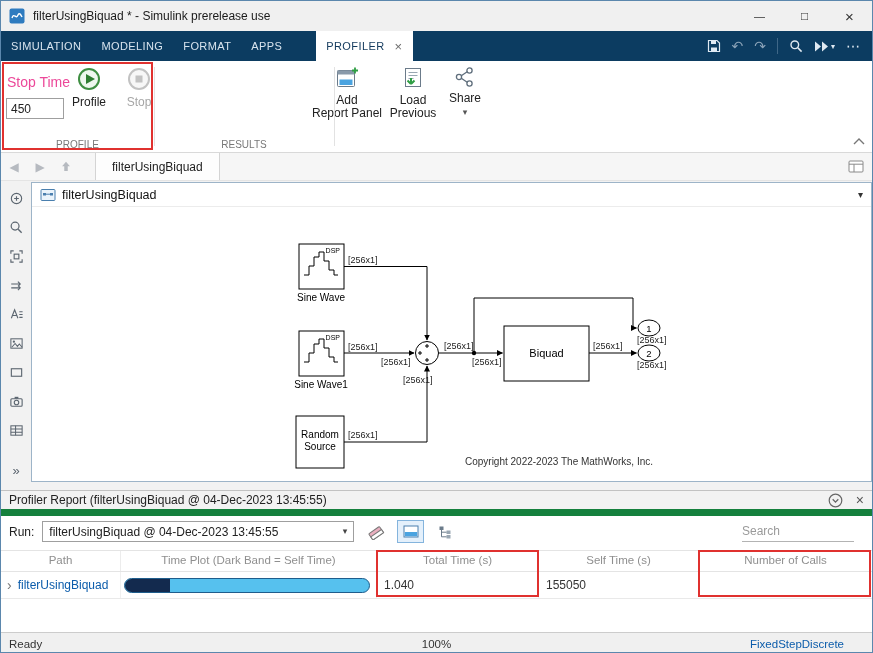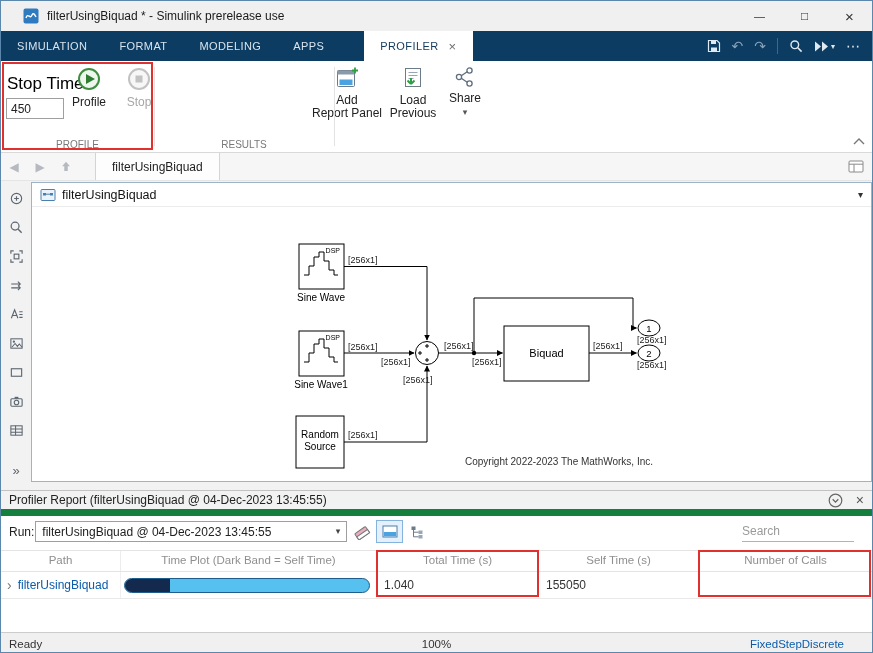--- a/index.html
+++ b/index.html
@@ -2,45 +2,45 @@
 <html><head>
 <meta charset="utf-8">
 <style>
   *{margin:0;padding:0;box-sizing:border-box}
   html,body{background:#9a9a9a}
   .app{position:relative;width:873px;height:653px;background:#fff;border:1px solid #5b87ad;
        overflow:hidden;font-family:"Liberation Sans",sans-serif;font-size:12px;color:#222}
 
   
   .titlebar{position:absolute;left:0;top:0;width:100%;height:30px;background:#f0f0f0;
-            display:flex;align-items:center;padding-left:22px}
+            display:flex;align-items:center;padding-left:8px}
   .title{margin-left:8px;font-size:12px;color:#1a1a1a}
   .wincontrols{margin-left:auto;display:flex;height:100%}
   .winbtn{width:45px;height:100%;display:flex;align-items:center;justify-content:center;color:#333}
   .winbtn.min{font-size:11px}.winbtn.max{font-size:12px}.winbtn.cls{font-size:15px}
 
   
   .tabbar{position:absolute;left:0;top:30px;width:100%;height:30px;background:#0c3c61;display:flex;align-items:stretch}
-  .tstab{display:flex;align-items:center;padding:0 16px;color:#d8e4ee;font-size:11px;letter-spacing:.4px;white-space:nowrap}
+  .tstab{display:flex;align-items:center;padding:0 10px;color:#d8e4ee;font-size:11px;letter-spacing:.4px;white-space:nowrap}
   .tstab.active{background:#ffffff;color:#12395c;margin-left:24px}
   .tabclose{margin-left:10px;color:#6d6d6d;font-size:13px;line-height:1}
   .quicktools{margin-left:auto;display:flex;align-items:center;gap:11px;padding-right:12px;color:#dfe9f2}
   .qicon{display:flex;align-items:center;gap:2px}
   .qdisabled{color:#8ba3b8;font-size:14px;line-height:1}
   .qtext{font-size:14px;line-height:1}
   .qdivider{width:1px;height:16px;background:#3f6787}
   .qcaret{font-size:8px}
 
   
   .ribbon{position:absolute;left:0;top:60px;width:100%;height:92px;background:#fff;border-bottom:1px solid #d9d9d9}
   .sec-profile{position:absolute;left:0;top:0;width:153px;height:100%}
   .sec-results{position:absolute;left:154px;top:0;width:178px;height:100%}
   .vsep{position:absolute;top:6px;bottom:6px;width:1px;background:#e2e2e2}
   .secfoot{position:absolute;bottom:2px;left:0;width:100%;text-align:center;font-size:10px;color:#787878}
-  .stoptime-label{position:absolute;left:6px;top:13px;font-size:17px;color:#000000}
+  .stoptime-label{position:absolute;left:6px;top:13px;font-size:14px;color:#ec4899}
   .stoptime-input{position:absolute;left:5px;top:37px;width:58px;height:21px;border:1px solid #9f9f9f;
                   font:12px "Liberation Sans",sans-serif;padding-left:4px;color:#222}
   .ribbtn{position:absolute;top:5px;display:flex;flex-direction:column;align-items:center;gap:4px;cursor:default}
   .ribbtn .lbl{font-size:12px;color:#222;line-height:13px;text-align:center;white-space:nowrap}
   .ribbtn.disabled .lbl{color:#a6a6a6}
   .btn-profile{left:64px;width:48px}
   .btn-stop{left:119px;width:38px}
   .btn-add{left:160px;width:64px}
   .btn-load{left:228px;width:60px}
   .btn-share{left:290px;width:40px}
@@ -69,21 +69,21 @@
   .bc-caret{margin-left:auto;color:#333;font-size:10px}
   .diagram{position:relative;flex:1;overflow:hidden}
   .diagram svg{position:absolute;left:0;top:0}
 
   
   .profiler{position:absolute;left:0;top:489px;width:100%;height:142px;background:#fff;border-top:1px solid #c2c2c2}
   .prof-header{height:25px;background:#f2f2f2;border-bottom:7px solid #15803d;display:flex;align-items:center;
                padding:0 8px;font-size:12px;color:#222}
   .prof-header-icons{margin-left:auto;display:flex;align-items:center;gap:13px;color:#555}
   .panel-x{font-size:14px;line-height:1;color:#555}
-  .prof-toolbar{height:31px;display:flex;align-items:center;padding:0 8px;gap:1px}
+  .prof-toolbar{height:31px;display:flex;align-items:center;padding:0 8px;gap:8px}
   .run-label{font-size:12px;color:#222}
   .run-select{width:312px;height:21px;border:1px solid #9f9f9f;display:flex;align-items:center;
               padding:0 6px;font-size:12px;color:#222;background:#fff}
   .run-select .caret{margin-left:auto;font-size:9px;color:#444}
   .toolbtn{width:27px;height:23px;display:flex;align-items:center;justify-content:center;border:1px solid transparent;background:transparent}
   .toolbtn.selected{background:#e4f0fb;border-color:#84b4dd}
   .search-input{margin-left:auto;margin-right:10px;width:112px;height:20px;border:none;border-bottom:1px solid #b3b3b3;
                 font:12px "Liberation Sans",sans-serif;color:#a21caf;outline:none;background:transparent}
   .search-input::placeholder{color:#9a9a9a}
   .prof-table{position:relative;margin-top:3px}
@@ -125,22 +125,22 @@
     <span class="title">filterUsingBiquad * - Simulink prerelease use</span>
     <div class="wincontrols">
       <div class="winbtn min">—</div>
       <div class="winbtn max">□</div>
       <div class="winbtn cls">×</div>
     </div>
   </div>
 
   <div class="tabbar">
     <div class="tstab">SIMULATION</div>
+    <div class="tstab">MODELING</div>
     <div class="tstab">FORMAT</div>
-    <div class="tstab">MODELING</div>
     <div class="tstab">APPS</div>
     <div class="tstab active">
       <span>PROFILER</span>
       <span class="tabclose">×</span>
     </div>
     <div class="quicktools">
       <span class="qicon">
         <svg width="14" height="14" viewBox="0 0 14 14">
             <path d="M1.5,1.5 h8.5 l2.5,2.5 v8.5 h-11 z" fill="none" stroke="#dfe9f2" stroke-width="1.2"></path>
             <rect x="4" y="8.5" width="6" height="4" fill="#dfe9f2"></rect>

